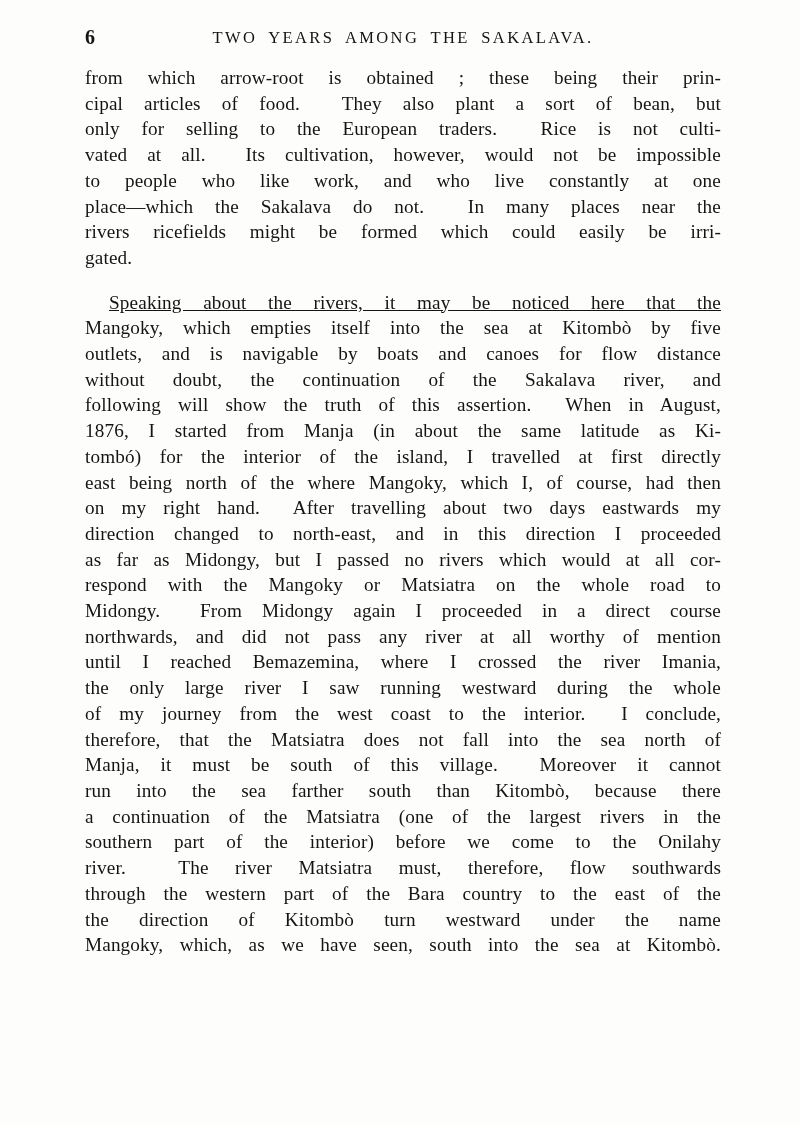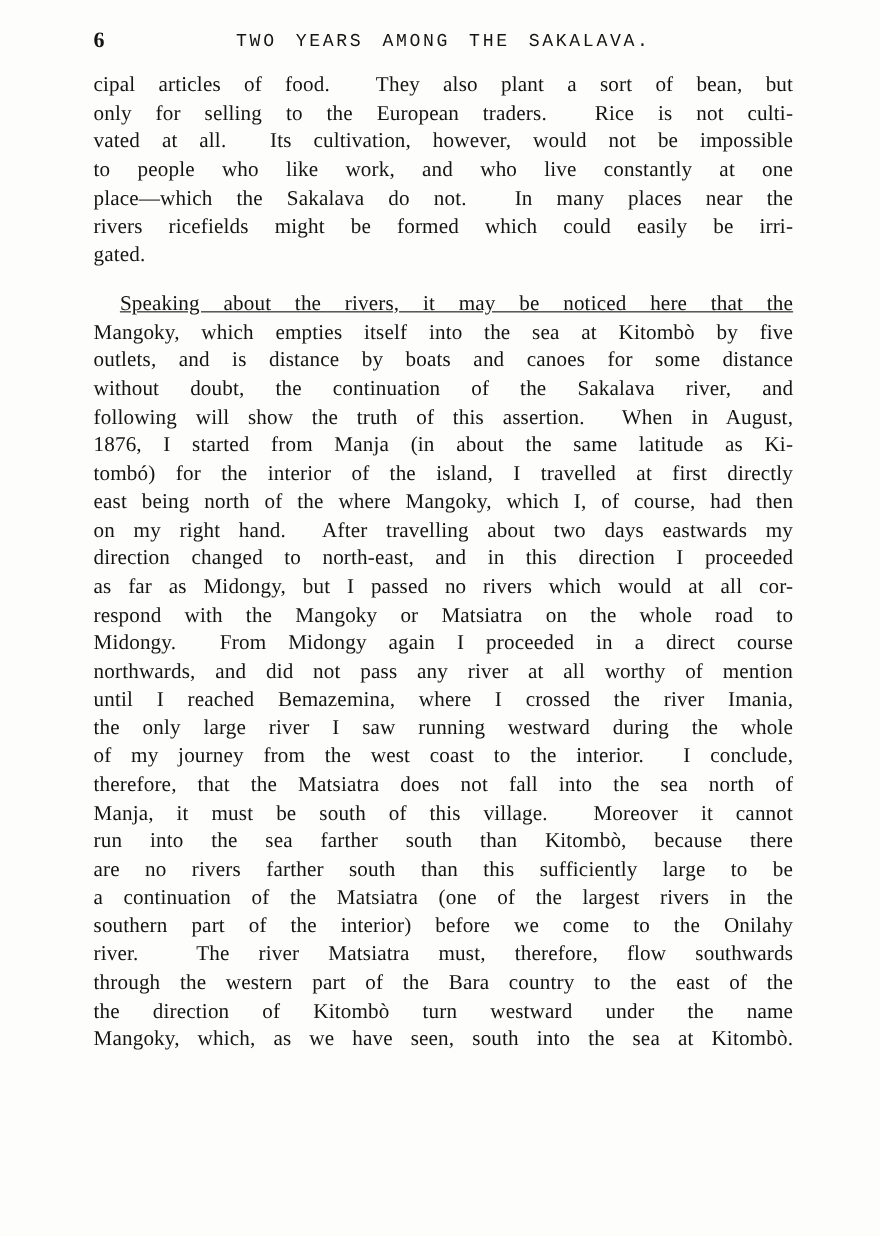--- a/index.html
+++ b/index.html
@@ -32,21 +32,20 @@
     letter-spacing: 0.3px;
   }
   .running-title {
     display: block;
     text-align: center;
     font-size: 16.5px;
     letter-spacing: 2.4px;
     word-spacing: 5px;
     padding-top: 2px;
     white-space: nowrap;
-    font-family: Liberation Mono, monospace;
   }
   .text-block {
     position: absolute;
     left: 85px;
     top: 65px;
     width: 636px;
   }
   .paragraph {
     margin: 0;
   }
@@ -75,51 +74,51 @@
 <div class="page">
 
   <header class="page-header">
     <span class="page-number">6</span>
     <span class="running-title">TWO YEARS AMONG THE SAKALAVA.</span>
   </header>
 
   <main class="text-block">
 
     <div class="paragraph">
+      <div class="line">from which arrow-root is obtained&nbsp;; these being their prin-</div>
       <div class="line">cipal articles of food.&nbsp; They also plant a sort of bean, but</div>
       <div class="line">only for selling to the European traders.&nbsp; Rice is not culti-</div>
       <div class="line">vated at all.&nbsp; Its cultivation, however, would not be impossible</div>
       <div class="line">to people who like work, and who live constantly at one</div>
       <div class="line">place—which the Sakalava do not.&nbsp; In many places near the</div>
       <div class="line">rivers ricefields might be formed which could easily be irri-</div>
       <div class="line para-end">gated.</div>
     </div>
 
     <div class="paragraph">
       <div class="line indent">Speaking about the rivers, it may be noticed here that the</div>
       <div class="line">Mangoky, which empties itself into the sea at Kitombò by five</div>
-      <div class="line">outlets, and is distance by boats and canoes for some distance</div>
+      <div class="line">outlets, and is navigable by boats and canoes for flow distance</div>
       <div class="line">without doubt, the continuation of the Sakalava river, and</div>
       <div class="line">following will show the truth of this assertion.&nbsp; When in August,</div>
       <div class="line">1876, I started from Manja (in about the same latitude as Ki-</div>
       <div class="line">tombó) for the interior of the island, I travelled at first directly</div>
       <div class="line">east being north of the where Mangoky, which I, of course, had then</div>
       <div class="line">on my right hand.&nbsp; After travelling about two days eastwards my</div>
       <div class="line">direction changed to north-east, and in this direction I proceeded</div>
       <div class="line">as far as Midongy, but I passed no rivers which would at all cor-</div>
       <div class="line">respond with the Mangoky or Matsiatra on the whole road to</div>
       <div class="line">Midongy.&nbsp; From Midongy again I proceeded in a direct course</div>
       <div class="line">northwards, and did not pass any river at all worthy of mention</div>
       <div class="line">until I reached Bemazemina, where I crossed the river Imania,</div>
       <div class="line">the only large river I saw running westward during the whole</div>
       <div class="line">of my journey from the west coast to the interior.&nbsp; I conclude,</div>
       <div class="line">therefore, that the Matsiatra does not fall into the sea north of</div>
       <div class="line">Manja, it must be south of this village.&nbsp; Moreover it cannot</div>
       <div class="line">run into the sea farther south than Kitombò, because there</div>
-      <div class="line">are no rivers farther south than this sufficiently large to be</div>
       <div class="line">a continuation of the Matsiatra (one of the largest rivers in the</div>
       <div class="line">southern part of the interior) before we come to the Onilahy</div>
       <div class="line">river.&nbsp; The river Matsiatra must, therefore, flow southwards</div>
       <div class="line">through the western part of the Bara country to the east of the</div>
       <div class="line">the direction of Kitombò turn westward under the name</div>
       <div class="line">Mangoky, which, as we have seen, south into the sea at Kitombò.</div>
     </div>
 
   </main>
 </div>

